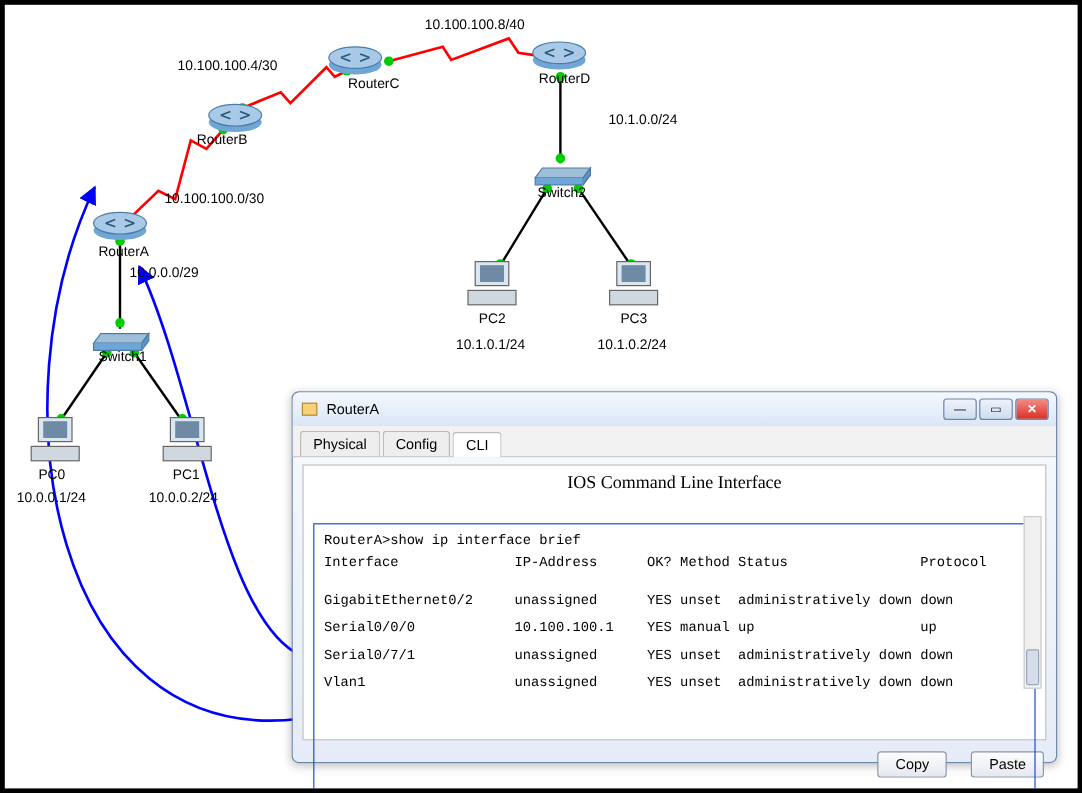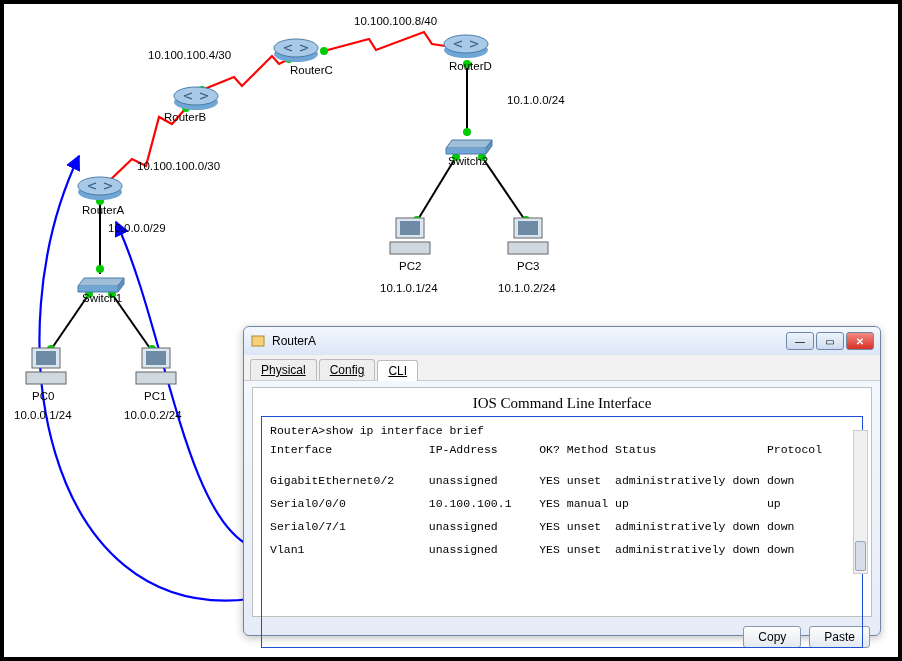--- a/index.html
+++ b/index.html
@@ -26,45 +26,45 @@
   }
   .titlebar .ticon { width: 16px; height: 16px; margin-right: 6px; }
   .titlebar .title { font-size: 12px; }
   .winbtns { margin-left: auto; display: flex; gap: 2px; }
   .winbtn {
     width: 28px; height: 18px; border-radius: 3px; border: 1px solid #6f86a7;
     display: flex; align-items: center; justify-content: center;
     background: linear-gradient(#eef3fb,#cfdcef); font-size: 10px;
   }
   .winbtn.close { background: linear-gradient(#f28b82,#d93025); color: #fff; font-weight: bold; }
-  .tabs { display: flex; gap: 2px; padding: 4px 6px 0 6px; background: #f2f2f2; border-bottom: 1px solid #ccc; text-decoration: underline;}
+  .tabs { display: flex; gap: 2px; padding: 4px 6px 0 6px; background: #f2f2f2; border-bottom: 1px solid #ccc;}
   .tab {
     padding: 3px 10px; font-size: 12px; border: 1px solid #bbb; border-bottom: none;
     background: #eee; border-radius: 3px 3px 0 0; cursor: pointer;
   }
   .tab.active { background: #fff; position: relative; top: 1px; }
   .cli-area {
     margin: 6px 8px; background: #fff; border: 1px solid #bfbfbf;
     height: 230px; padding: 4px 8px; position: relative;
   }
-  .cli-title { text-align: center; font-size: 15px; font-family: "Times New Roman", serif; margin: 3px 0 4px; }
+  .cli-title { text-align: center; font-size: 15px; font-family: "Times New Roman", serif; margin: 3px 0 24px; }
   .cli-box {
     border: 1.5px solid #1a4fd6; padding: 5px 8px 6px;
     font-family: "Courier New", monospace; font-size: 11.5px; line-height: 1.65;
     height: 232px; overflow: hidden; position: relative;
   }
   .cli-scroll {
     position: absolute; right: 3px; top: 42px; bottom: 42px; width: 15px;
     background: #f0f0f0; border: 1px solid #ccc;
   }
   .cli-thumb {
     position: absolute; left: 1px; right: 1px; top: 110px; height: 30px;
     background: #d6dce8; border: 1px solid #9aa7bd; border-radius: 2px;
   }
-  .btnrow { display: flex; justify-content: flex-end; gap: 8px; padding: 3px 10px; align-items: center; }
+  .btnrow { display: flex; justify-content: flex-end; gap: 20px; padding: 3px 10px; align-items: center; }
   .btn {
     padding: 3px 14px; font-size: 12px; border: 1px solid #8a98ad;
     background: linear-gradient(#fdfdfd,#e5e9f0); border-radius: 3px; cursor: pointer;
   }
   
   .mono-row { white-space: pre; }
 </style>
 </head>
 <body>
 

